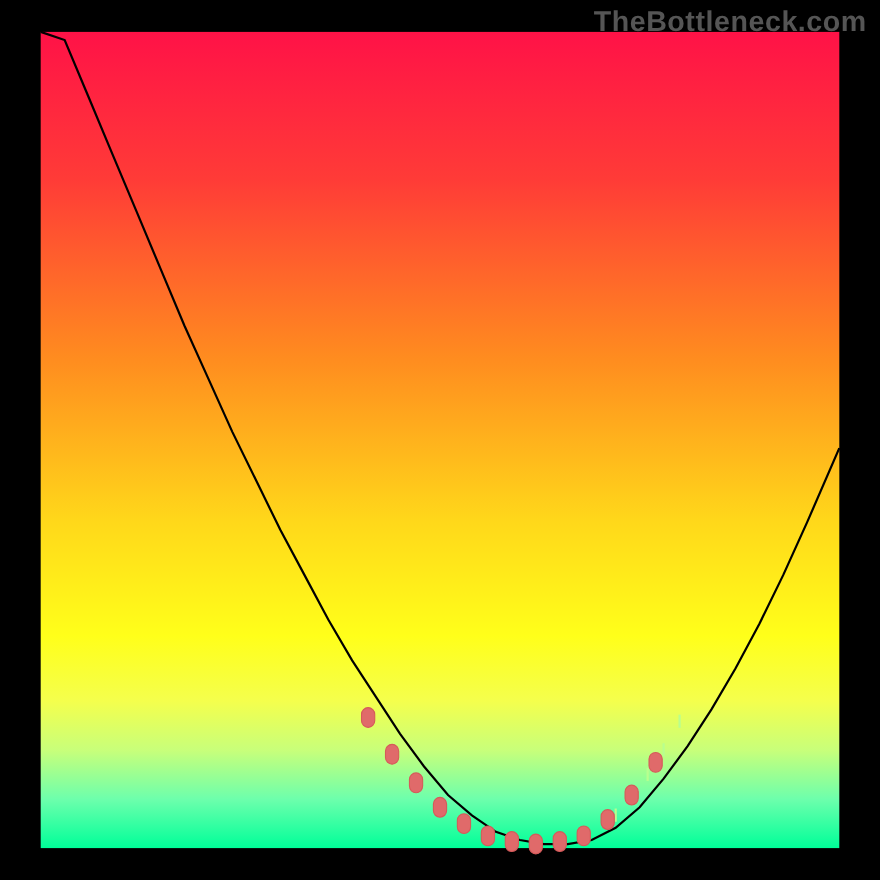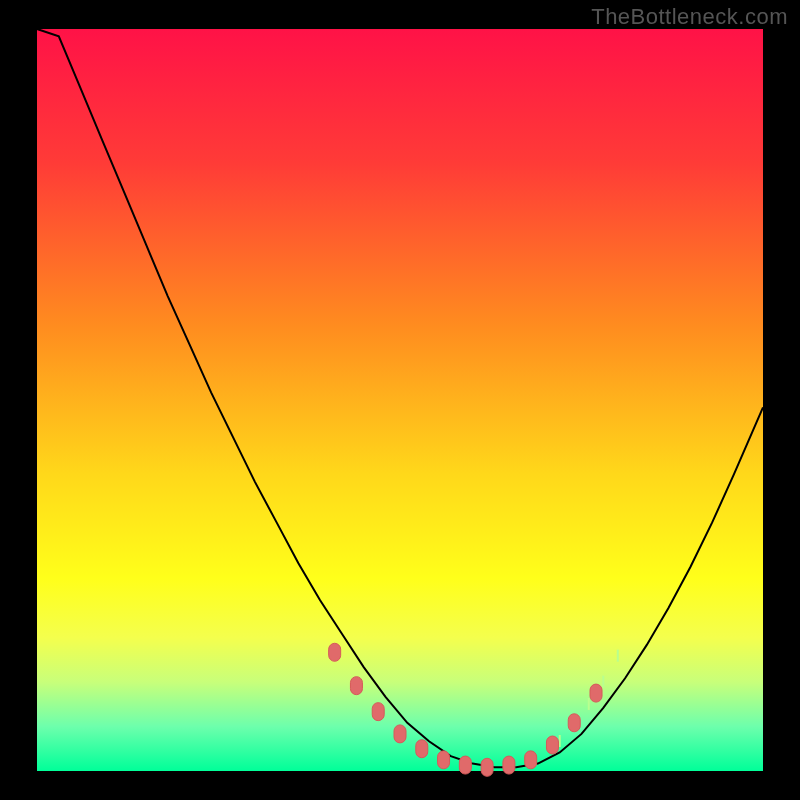--- a/index.html
+++ b/index.html
@@ -16,22 +16,22 @@
     left: 0;
     top: 0;
     width: 800px;
     height: 800px;
   }
   .watermark {
     position: absolute;
     top: 4px;
     right: 12px;
     color: #555;
-    font-size: 22px;
-    font-weight: 400;
+    font-size: 26px;
+    font-weight: 700;
     letter-spacing: 0.5px;
     user-select: none;
   }
 </style>
 </head>
 <body>
 
 <svg class="canvas" viewBox="0 0 800 800" preserveAspectRatio="none">
   <defs>
     <linearGradient id="bg-grad" x1="0" y1="0" x2="0" y2="1">

